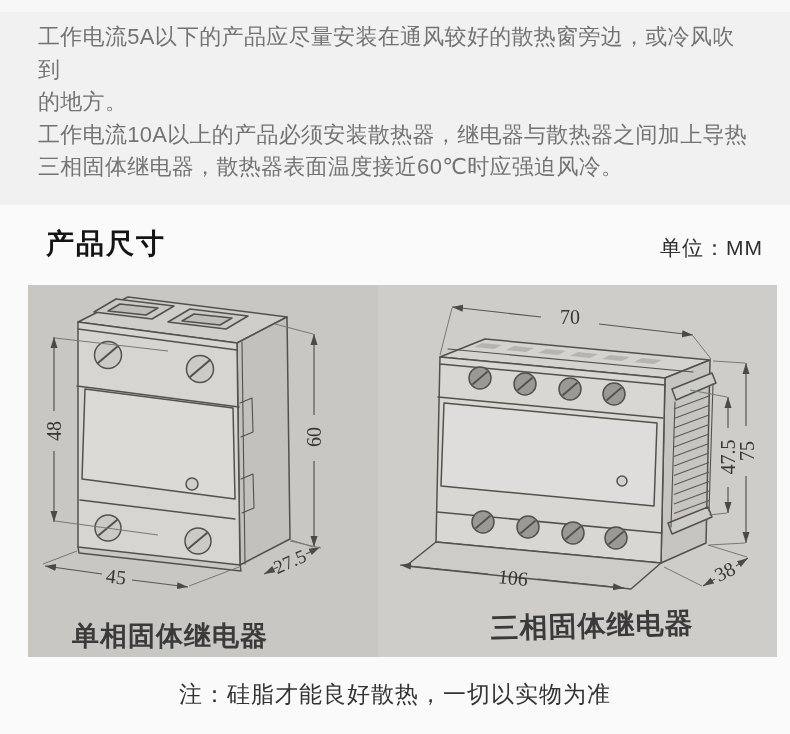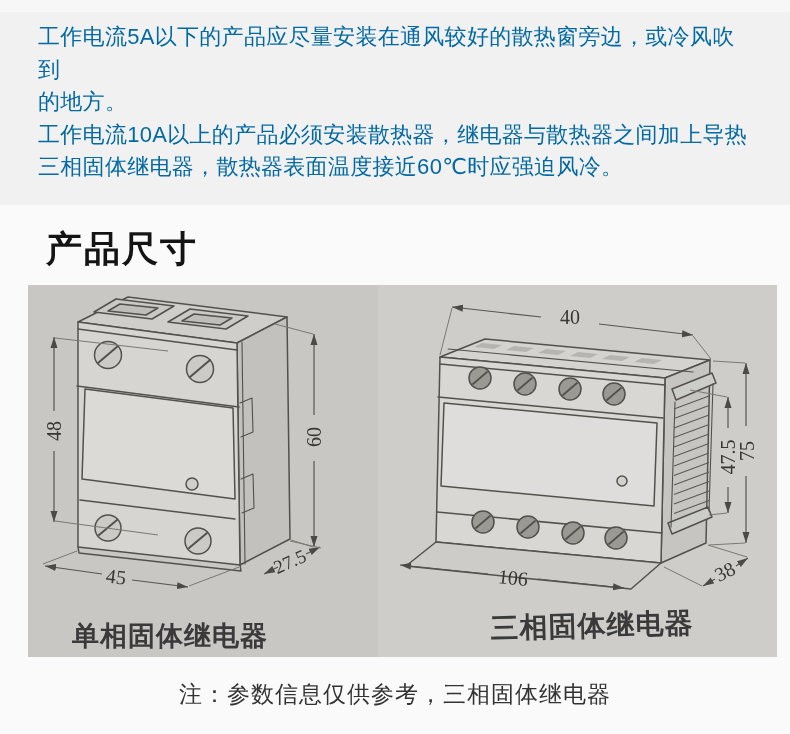--- a/index.html
+++ b/index.html
@@ -11,28 +11,28 @@
   }
   .top-strip{height:12px;background:#f7f7f7;}
   
   .notice{background:#f1f1f2;height:193px;}
   .notice-title{
     margin:0;padding-top:15px;text-align:center;
     font-size:26px;font-weight:700;color:#111;letter-spacing:1px;
   }
   .notice-body{padding:9px 34px 0 38px;}
   .notice-p{
-    margin:0;font-size:22px;line-height:32.5px;color:#0369a1;
+    margin:0;font-size:22px;line-height:32.5px;color:#737373;
     white-space:pre-line;letter-spacing:0.3px;
   }
   
   .dims{position:relative;background:#fafafa;height:529px;}
   .dims-title{
     position:absolute;left:46px;top:20px;margin:0;
-    font-size:36px;font-weight:700;color:#141414;letter-spacing:2px;
+    font-size:28px;font-weight:700;color:#141414;letter-spacing:2px;
   }
   .unit-label{
     position:absolute;right:27px;top:29px;
     font-size:21px;color:#2e2e2e;letter-spacing:1px;
   }
   .scan{
     position:absolute;left:28px;top:80px;width:749px;height:372px;
     display:flex;
   }
   .scan-left{width:350px;height:372px;background:#c8c7c4;}
@@ -62,20 +62,21 @@
   <div class="notice-body">
     <p class="notice-p">工作电流5A以下的产品应尽量安装在通风较好的散热窗旁边，或冷风吹到
 的地方。</p>
     <p class="notice-p">工作电流10A以上的产品必须安装散热器，继电器与散热器之间加上导热
 三相固体继电器，散热器表面温度接近60℃时应强迫风冷。</p>
   </div>
 </section>
 
 <section class="dims">
   <h2 class="dims-title">产品尺寸</h2>
+  <span class="unit-label">单位：MM</span>
 
   <div class="scan" style="position:absolute;">
 
     <div class="scan-left">
       <svg width="350" height="372" viewBox="0 0 350 372">
         <defs>
           <marker id="arrL" viewBox="0 0 10 8" refX="10" refY="4" markerWidth="11" markerHeight="9" orient="auto-start-reverse" markerUnits="userSpaceOnUse">
             <path d="M10,4 L0,0.8 L0,7.2 Z" fill="#4c4a45"></path>
           </marker>
         </defs>
@@ -225,24 +226,24 @@
           <path d="M367,258 L331,260"></path>
         </g>
       </svg>
     </div>
 
     <span class="dim-num" style="left:26px;top:146px;--r:-90deg">48</span>
     <span class="dim-num" style="left:286px;top:152px;--r:-90deg">60</span>
     <span class="dim-num" style="left:88px;top:292px;--r:7deg">45</span>
     <span class="dim-num" style="left:262px;top:277px;--r:-24deg;font-size:19px">27.5</span>
 
-    <span class="dim-num" style="left:542px;top:32px">40</span>
+    <span class="dim-num" style="left:542px;top:32px">70</span>
     <span class="dim-num" style="left:485px;top:293px;--r:6deg">106</span>
     <span class="dim-num" style="left:697px;top:287px;--r:-27deg">38</span>
     <span class="dim-num" style="left:700px;top:172px;--r:-90deg">47.5</span>
     <span class="dim-num" style="left:719px;top:166px;--r:-90deg">75</span>
 
     <span class="caption" style="left:142px;top:351px">单相固体继电器</span>
     <span class="caption" style="left:564px;top:341px;--r:-1.5deg;font-size:28px">三相固体继电器</span>
   </div>
 
-  <div class="footnote">注：参数信息仅供参考，三相固体继电器</div>
+  <div class="footnote">注：硅脂才能良好散热，一切以实物为准</div>
 </section>
 
 </body></html>

